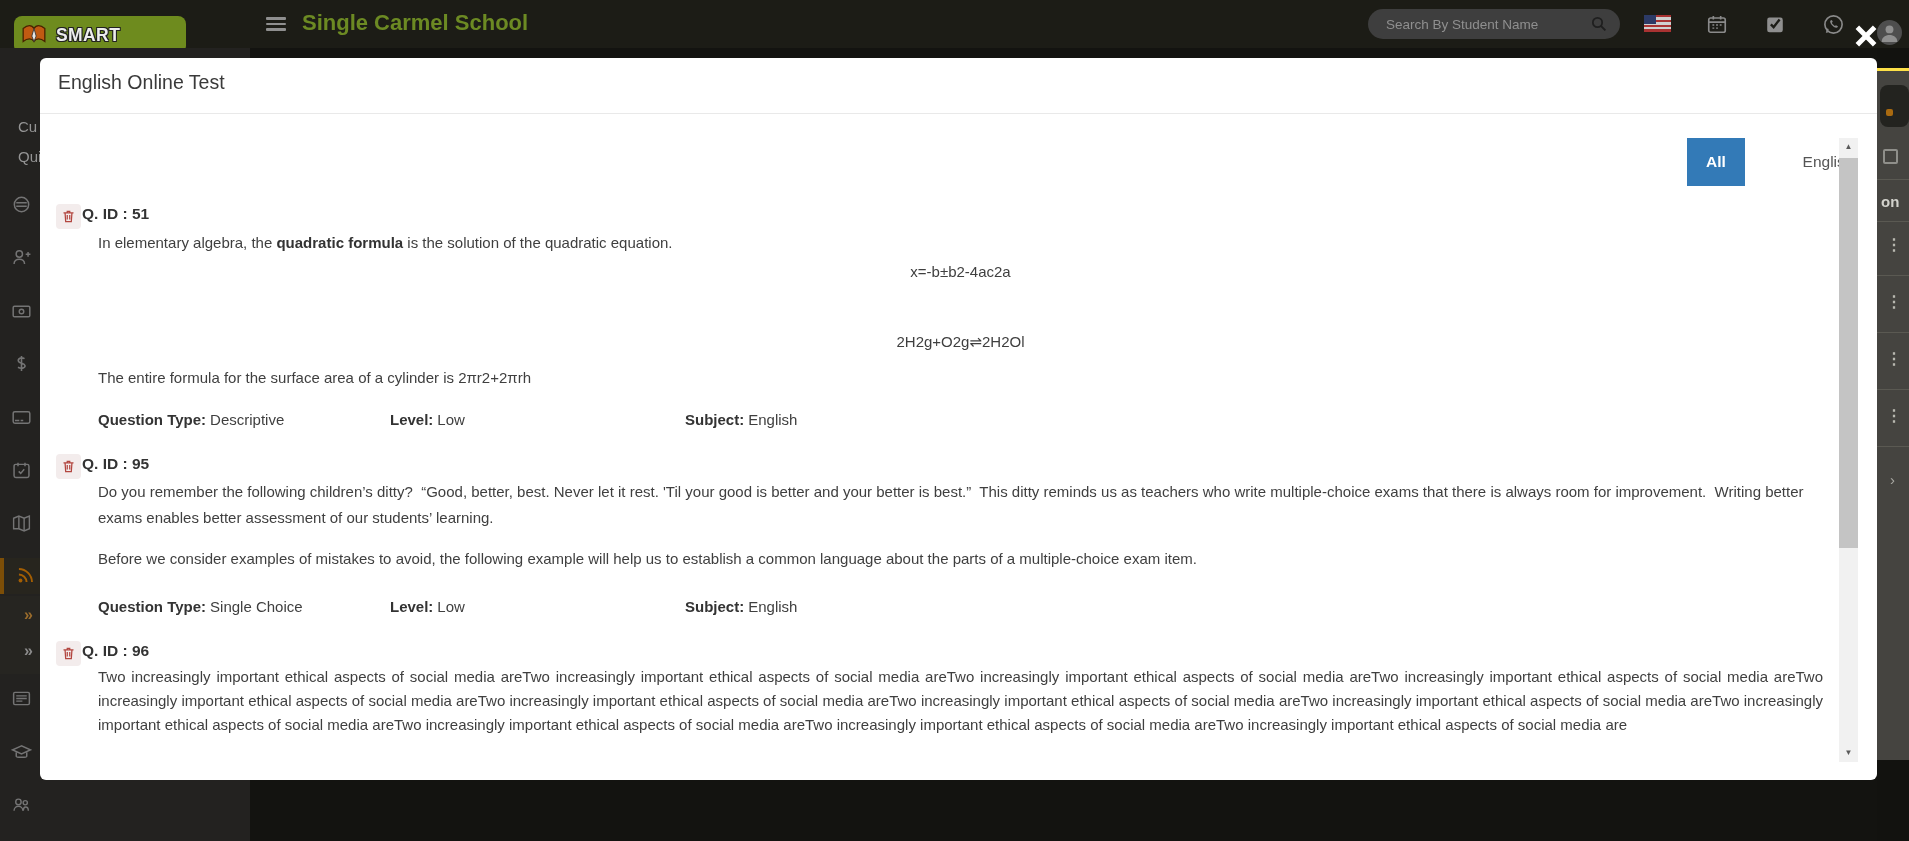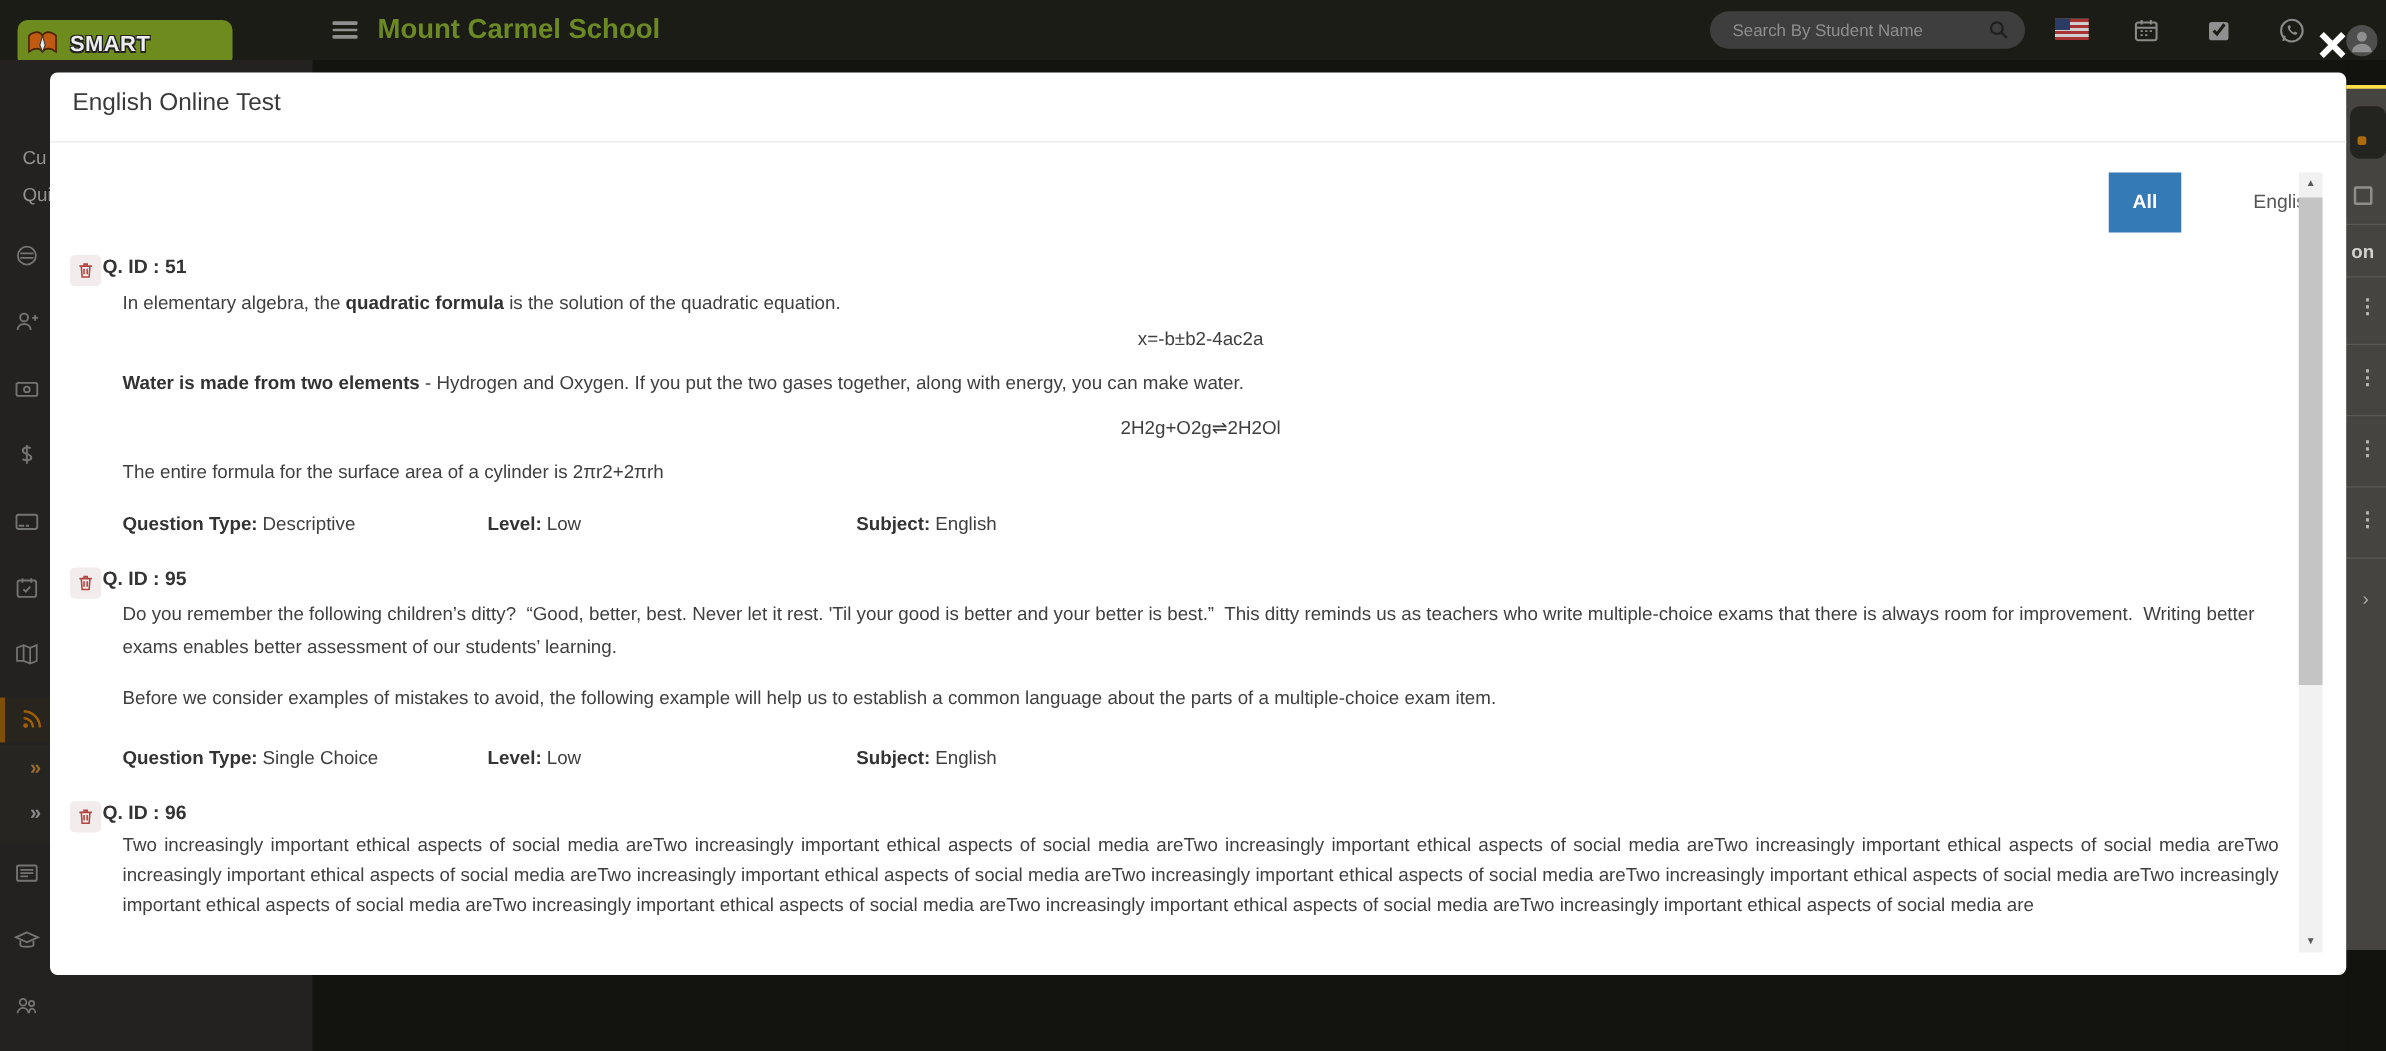--- a/index.html
+++ b/index.html
@@ -94,21 +94,21 @@
         <path d="M2 6 C6 2.5 10 2.5 12 6 C14 2.5 18 2.5 22 6 V18 C18 14.8 14 14.8 12 18 C10 14.8 6 14.8 2 18 Z" fill="#c05a12" stroke="#4a2300" stroke-width="1.2"></path>
         <path d="M12 6 L10 13 L12 18 L14 13 Z" fill="#e8e8e8" stroke="#333" stroke-width="0.8"></path>
       </svg>
       <span class="logo-text">SMART SCHOOL</span>
     </div>
     <div class="hamburger">
         <div></div>
         <div></div>
         <div></div>
       </div>
-    <div class="school-title">Mount Carmel School</div>
+    <div class="school-title">Single Carmel School</div>
 
     <div class="search-pill">
       <input type="text" placeholder="Search By Student Name" style="">
       <svg class="abs" style="left:222px;top:6px" width="18" height="18" viewBox="0 0 24 24">
         <circle cx="10" cy="10" r="6.2" fill="none" stroke="#1f1f1f" stroke-width="2.4"></circle>
         <path d="M14.8 14.8 L20.5 20.5" stroke="#1f1f1f" stroke-width="2.6"></path>
       </svg>
     </div>
 
     <div class="flag">
@@ -247,21 +247,20 @@
     </div>
 
     <button class="trash-btn" style="left:16px;top:146px">
       <svg width="15" height="16" viewBox="0 0 24 24" style="margin-top:2px">
         <path d="M4 7h16 M10 7V4.5h4V7 M6.5 7 l1 14 h9 l1-14 M10 10.5v7 M14 10.5v7" fill="none" stroke="#b2453f" stroke-width="2"></path>
       </svg>
     </button>
     <div class="qid" style="top:147px">Q. ID : 51</div>
     <div class="qline" style="top:176px"><span>In elementary algebra, the </span><b class="inb">quadratic formula</b><span> is the solution of the quadratic equation.</span></div>
     <div class="qcenter" style="top:205px">x=-b±b2-4ac2a</div>
-    <div class="qline" style="top:240px"><b class="inb">Water is made from two elements</b><span> - Hydrogen and Oxygen. If you put the two gases together, along with energy, you can make water.</span></div>
     <div class="qcenter" style="top:275px">2H2g+O2g⇌2H2Ol</div>
     <div class="qline" style="top:311px">The entire formula for the surface area of a cylinder is 2πr2+2πrh</div>
     <div class="meta" style="top:353px">
       <span><b>Question Type:</b><span class="v">Descriptive</span></span>
       <span class="g2"><b>Level:</b><span class="v">Low</span></span>
       <span class="g3"><b>Subject:</b><span class="v">English</span></span>
     </div>
 
     <button class="trash-btn" style="left:16px;top:396px">
       <svg width="15" height="16" viewBox="0 0 24 24" style="margin-top:2px">

